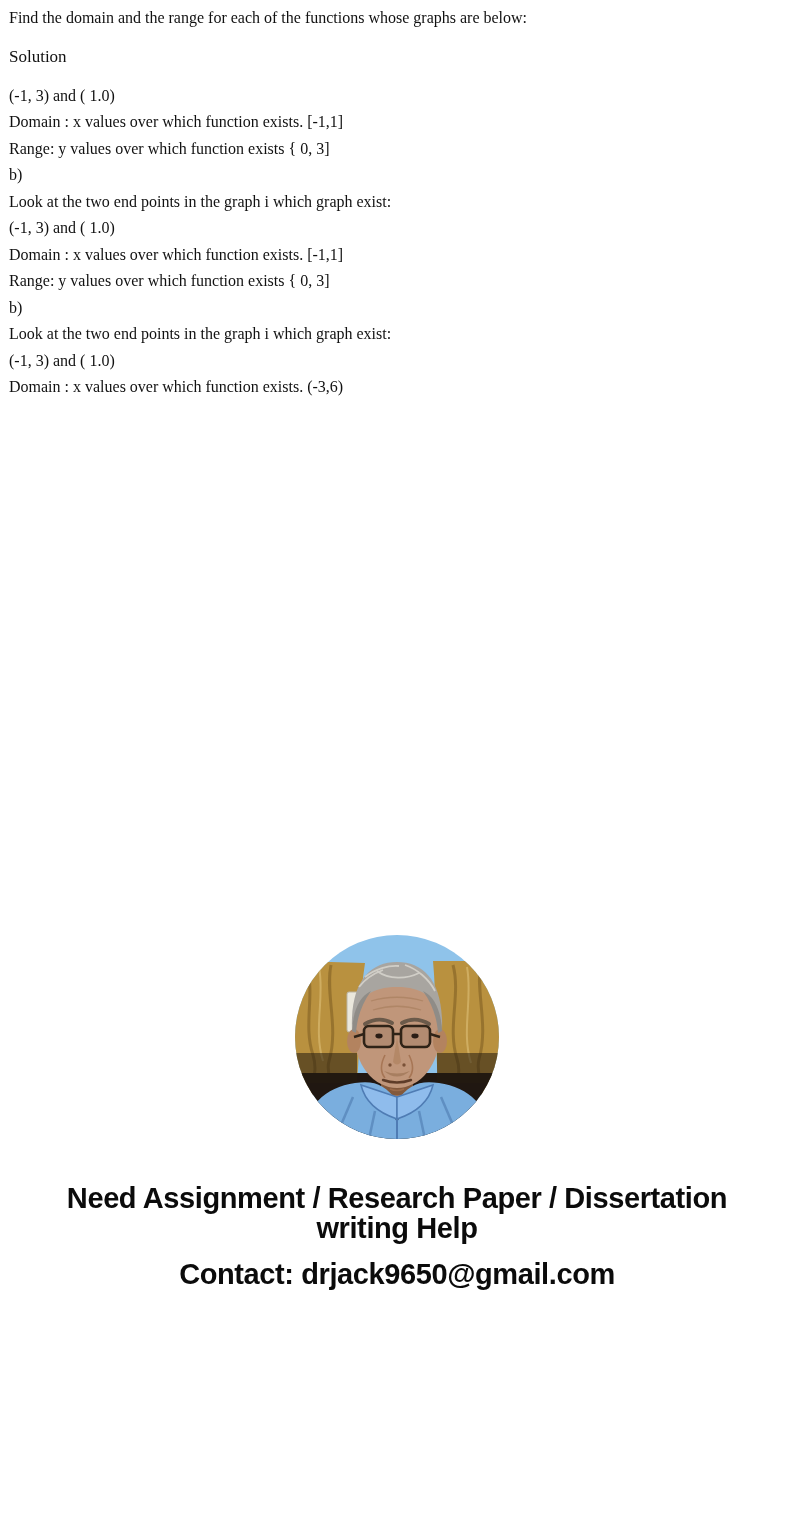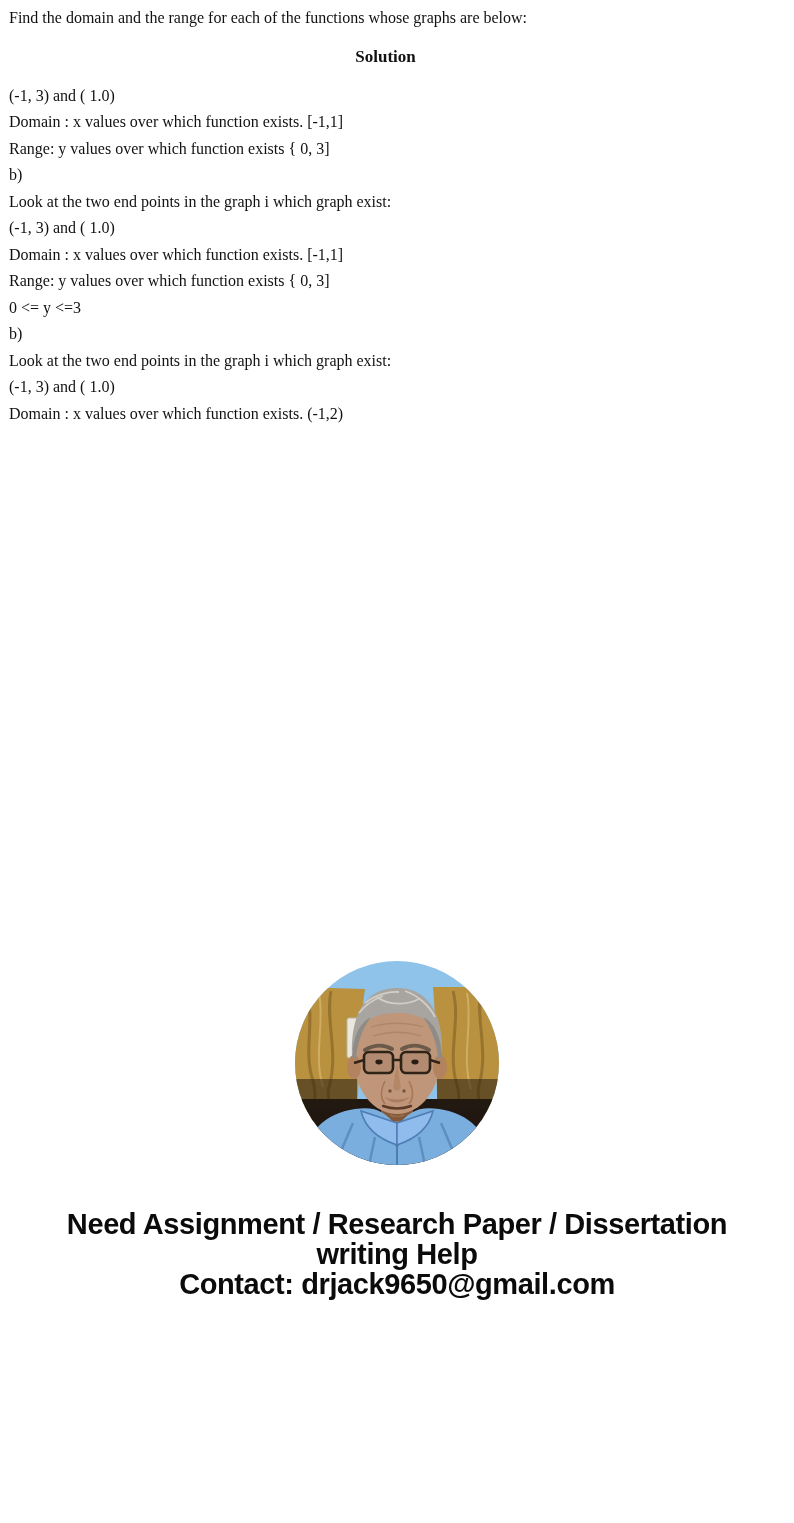--- a/index.html
+++ b/index.html
@@ -17,39 +17,38 @@
   }
   .doc-text p {
     margin: 7.5px 0;
     font-size: 16px;
     line-height: 19px;
   }
   .doc-text h2 {
     margin: 19px 0;
     font-size: 17px;
     line-height: 21px;
-    font-weight: 700;
-    text-align: center;
+    font-weight: 400;
   }
   .spacer {
     height: 531px;
   }
   .avatar-wrap {
     width: 204px;
     height: 204px;
     margin: 0 auto;
   }
   .avatar-wrap svg { display: block; }
   .footer-cta {
     margin-top: 44px;
     text-align: center;
     padding-bottom: 30px;
   }
   .footer-cta h1 {
-    margin: 0 auto;
+    margin: 16px auto;
     max-width: 750px;
     font-family: "Liberation Sans", sans-serif;
     font-weight: 700;
     font-size: 29px;
     line-height: 30px;
     letter-spacing: -0.4px;
     color: #0b0b0b;
   }
 </style>
 </head>
@@ -61,25 +60,24 @@
     <p>Find the domain and the range for each of the functions whose graphs are below:</p>
     <h2>Solution</h2>
     <p>(-1, 3) and ( 1.0)</p>
     <p>Domain : x values over which function exists. [-1,1]</p>
     <p>Range: y values over which function exists { 0, 3]</p>
     <p>b)</p>
     <p>Look at the two end points in the graph i which graph exist:</p>
     <p>(-1, 3) and ( 1.0)</p>
     <p>Domain : x values over which function exists. [-1,1]</p>
     <p>Range: y values over which function exists { 0, 3]</p>
-    <p>0 &lt;= y &lt;=3</p>
     <p>b)</p>
     <p>Look at the two end points in the graph i which graph exist:</p>
     <p>(-1, 3) and ( 1.0)</p>
-    <p>Domain : x values over which function exists. (-1,2)</p>
+    <p>Domain : x values over which function exists. (-3,6)</p>
   </section>
 
   <div class="spacer"></div>
 
   <div class="avatar-wrap">
     <svg width="204" height="204" viewBox="0 0 204 204">
       <defs>
         <clipPath id="avclip">
             <circle cx="102" cy="102" r="102"></circle>
           </clipPath>

